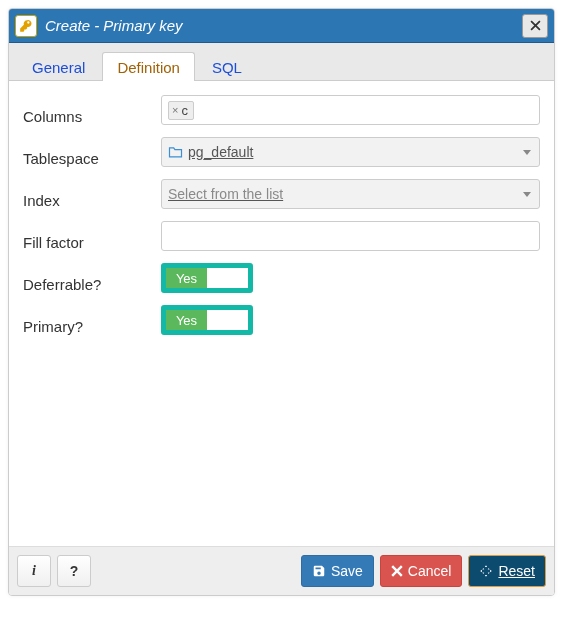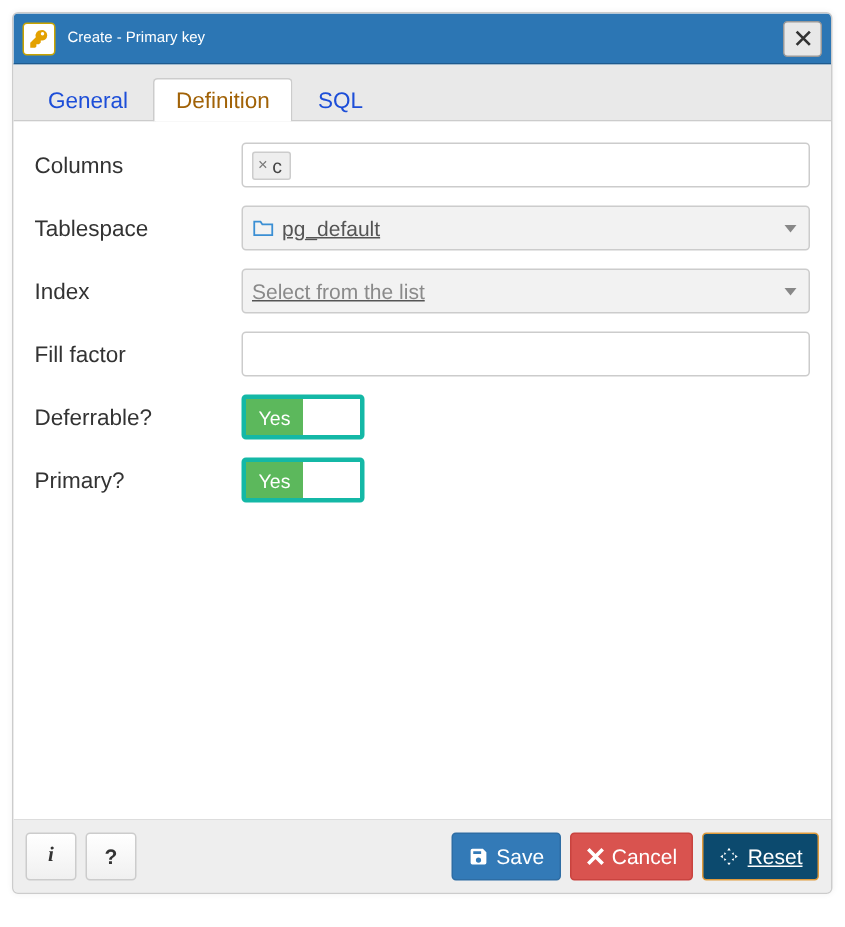--- a/index.html
+++ b/index.html
@@ -33,21 +33,22 @@
     background: #fff;
     border: 1px solid #c9a400;
     border-radius: 3px;
     display: flex;
     align-items: center;
     justify-content: center;
     margin-right: 8px;
   }
   .titlebar .title-text {
     flex: 1;
-    font-size: 10px;
+    font-size: 15px;
+    font-style: italic;
   }
   .close-btn {
     width: 26px;
     height: 24px;
     background: #e8e8e8;
     border: 1px solid #999;
     border-radius: 3px;
     display: flex;
     align-items: center;
     justify-content: center;
@@ -78,21 +79,21 @@
     border-color: #ccc #ccc #fff #ccc;
   }
   .body-area {
     background: #fff;
     padding: 14px 14px 8px 14px;
     min-height: 466px;
     border-bottom: 1px solid #ddd;
   }
   .form-row {
     display: flex;
-    align-items: center;
+    align-items: flex-end;
     margin-bottom: 12px;
   }
   .form-row .label {
     width: 138px;
     color: #333;
     font-size: 15px;
   }
   .form-row .control {
     flex: 1;
   }
@@ -132,23 +133,23 @@
     gap: 3px;
   }
   .token .tx { font-size: 11px; color: #777; }
   .caret-down {
     width: 0; height: 0;
     border-left: 4px solid transparent;
     border-right: 4px solid transparent;
     border-top: 5px solid #888;
   }
   .toggle {
-    width: 82px;
+    width: 92px;
     height: 30px;
-    border: 3px solid #14b8a6;
+    border: 5px solid #14b8a6;
     border-radius: 3px;
     display: flex;
     overflow: hidden;
     background: #4d7c0f;
   }
   .toggle .on {
     width: 50%;
     background: #5cb85c;
     color: #fff;
     display: flex;

